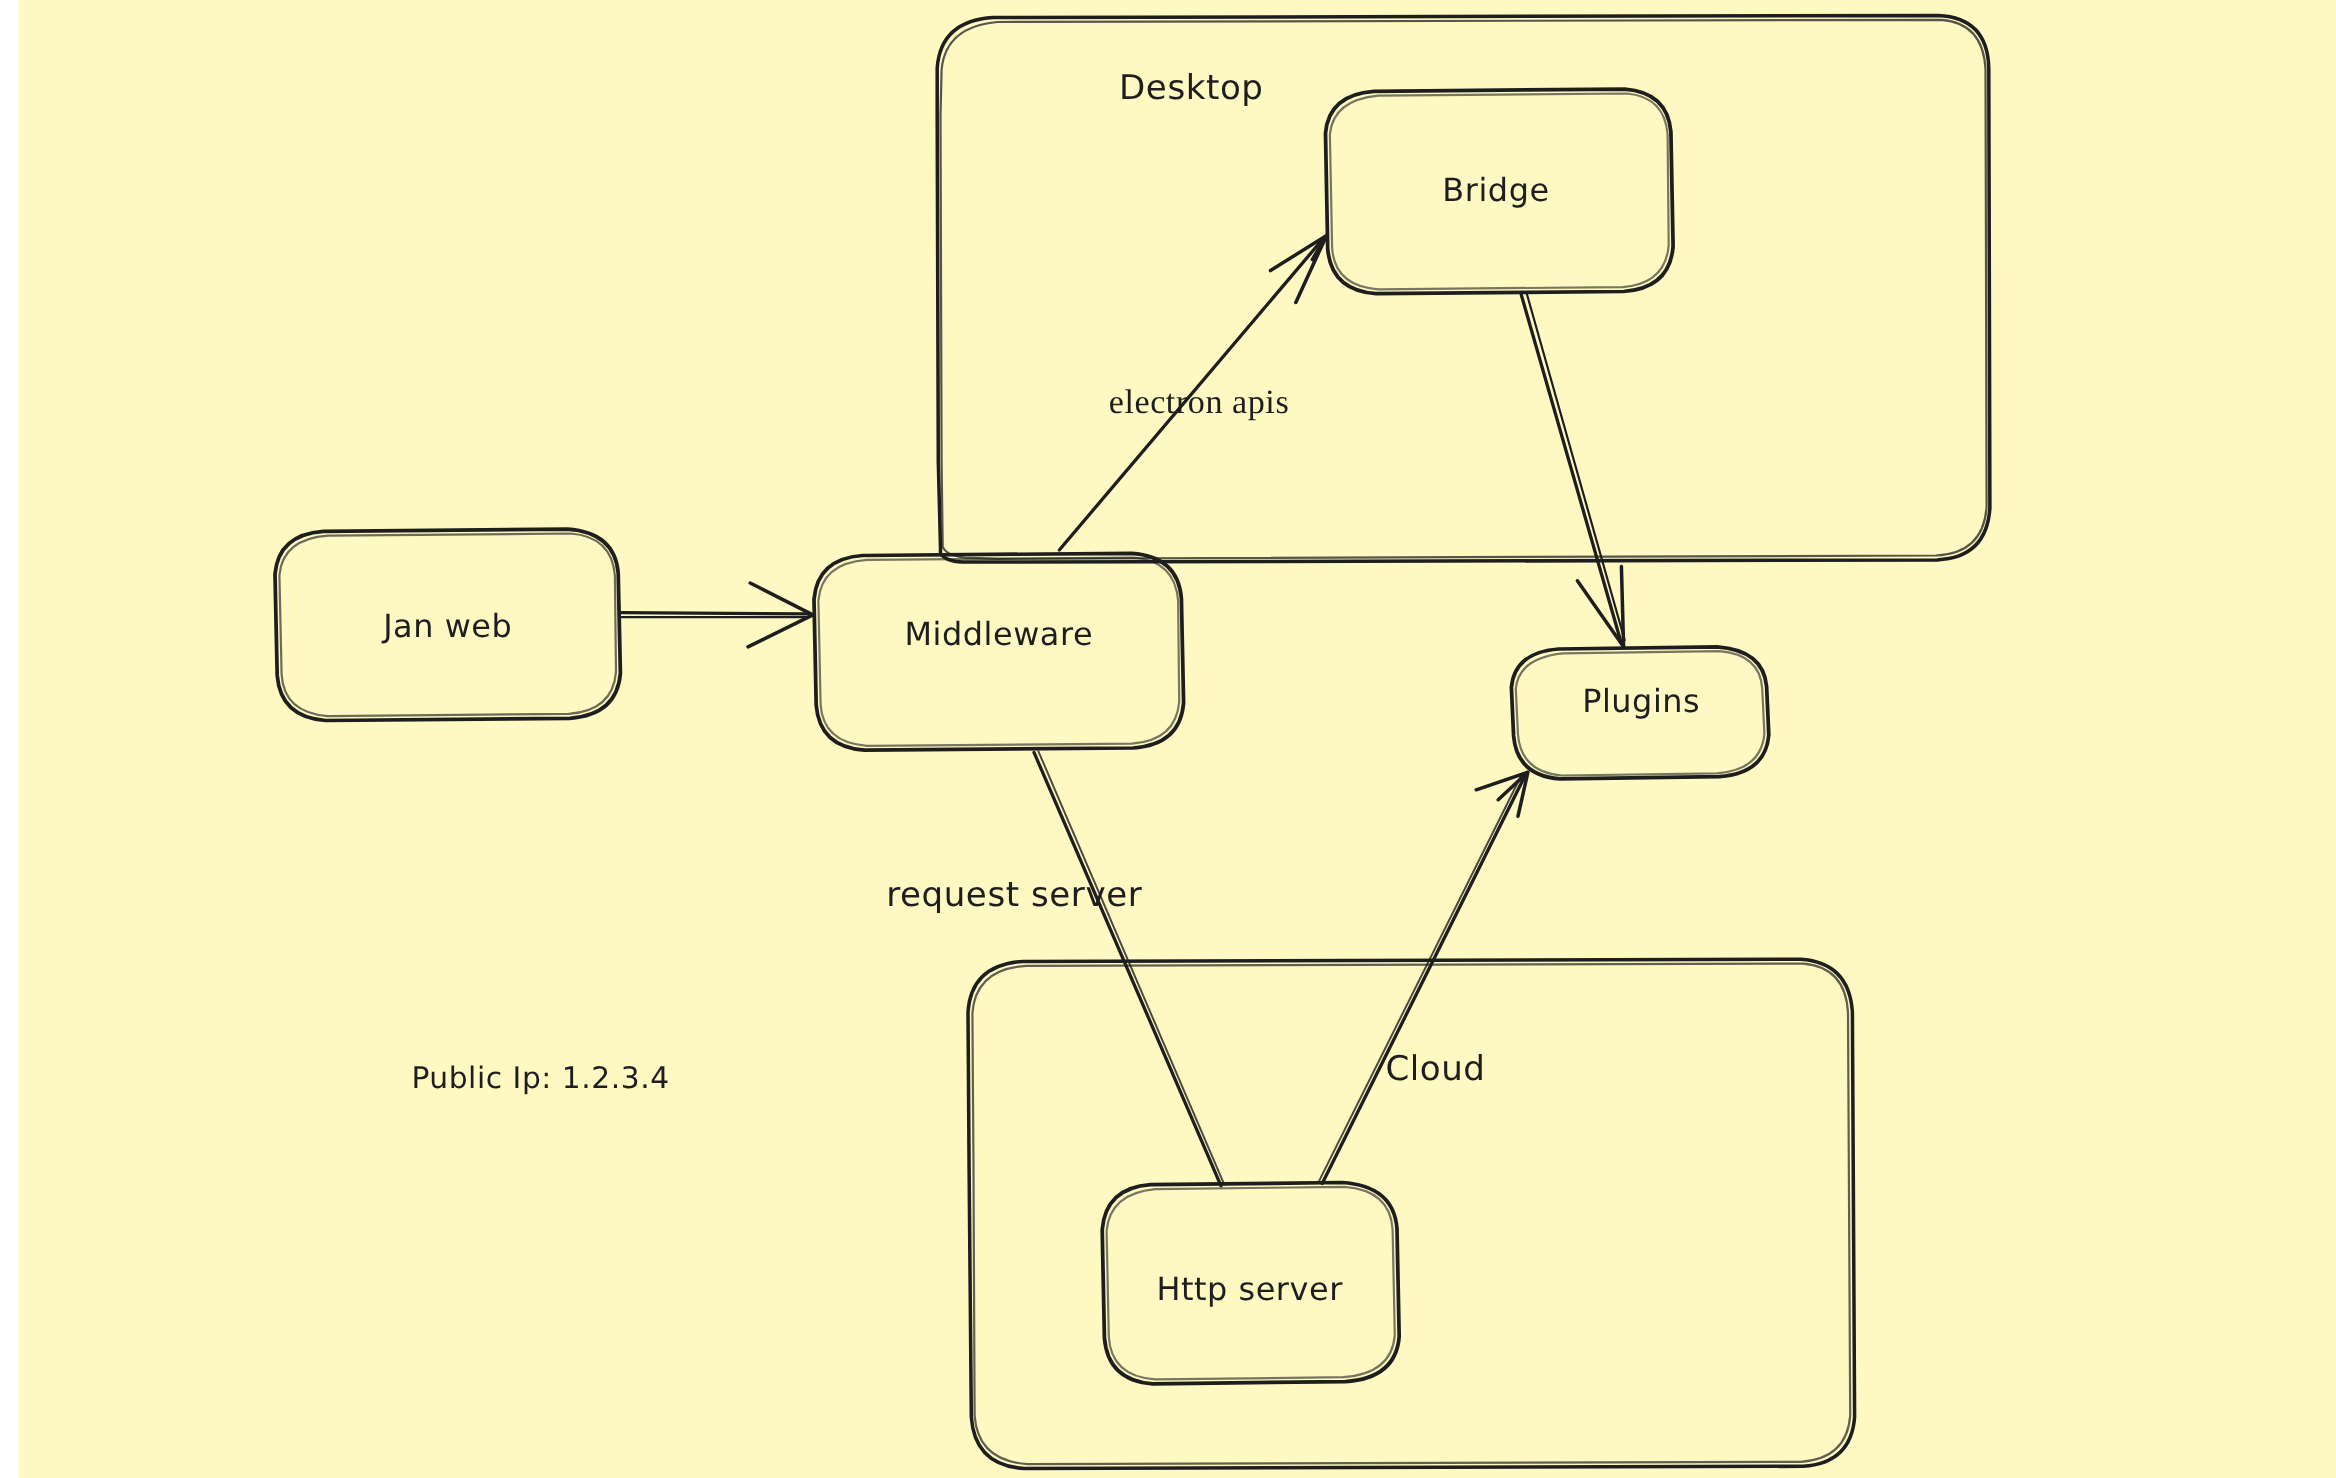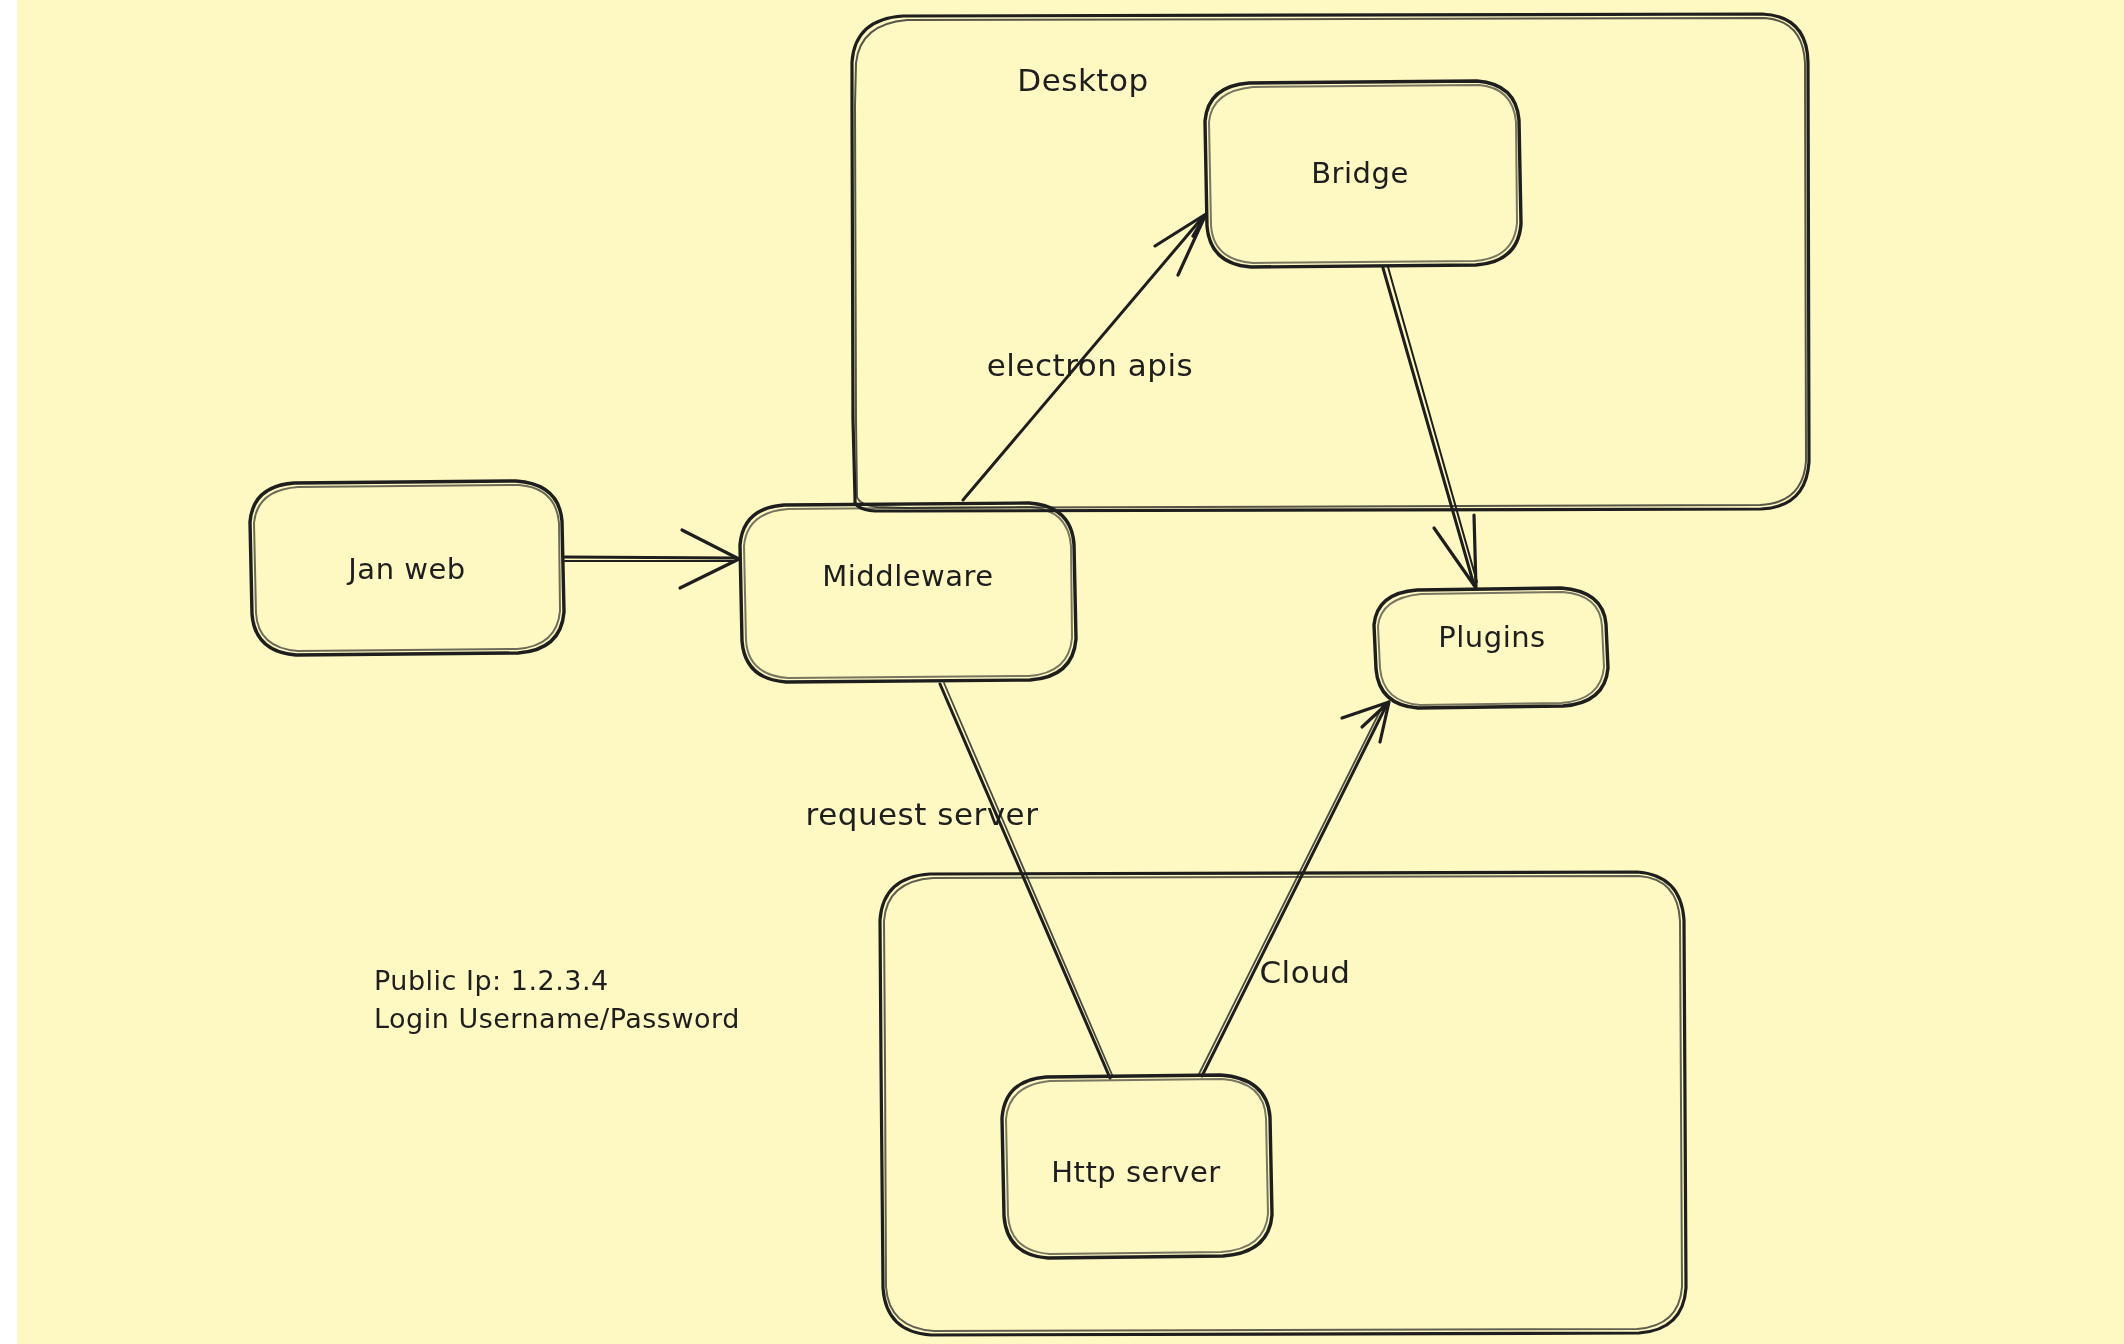--- a/index.html
+++ b/index.html
@@ -141,24 +141,23 @@
   <div class="label node-label" style="left:390px; top:569px;">Jan web</div>
 
   <div class="label node-label" style="left:891px; top:576px;">Middleware</div>
 
   <div class="label node-label" style="left:1343px; top:173px;">Bridge</div>
 
   <div class="label node-label" style="left:1475px; top:637px;">Plugins</div>
 
   <div class="label node-label" style="left:1119px; top:1172px;">Http server</div>
 
-  <div class="label edge-label" style="left:1073px; top:365px;">electron apis</div>
+  <div class="label edge-label" style="left:1073px; top:365px;font-family:Liberation Serif, serif;">electron apis</div>
 
   <div class="label edge-label" style="left:905px; top:814px;">request server</div>
 
   <div class="label edge-label" style="left:1288px; top:972px;">Cloud</div>
 
   <div class="label note-block" style="left:357px; top:962px;">
     <span class="note-line">Public Ip: 1.2.3.4</span>
-    <span class="note-line">Login Username/Password</span>
   </div>
 
 </div>
 
 </body></html>

